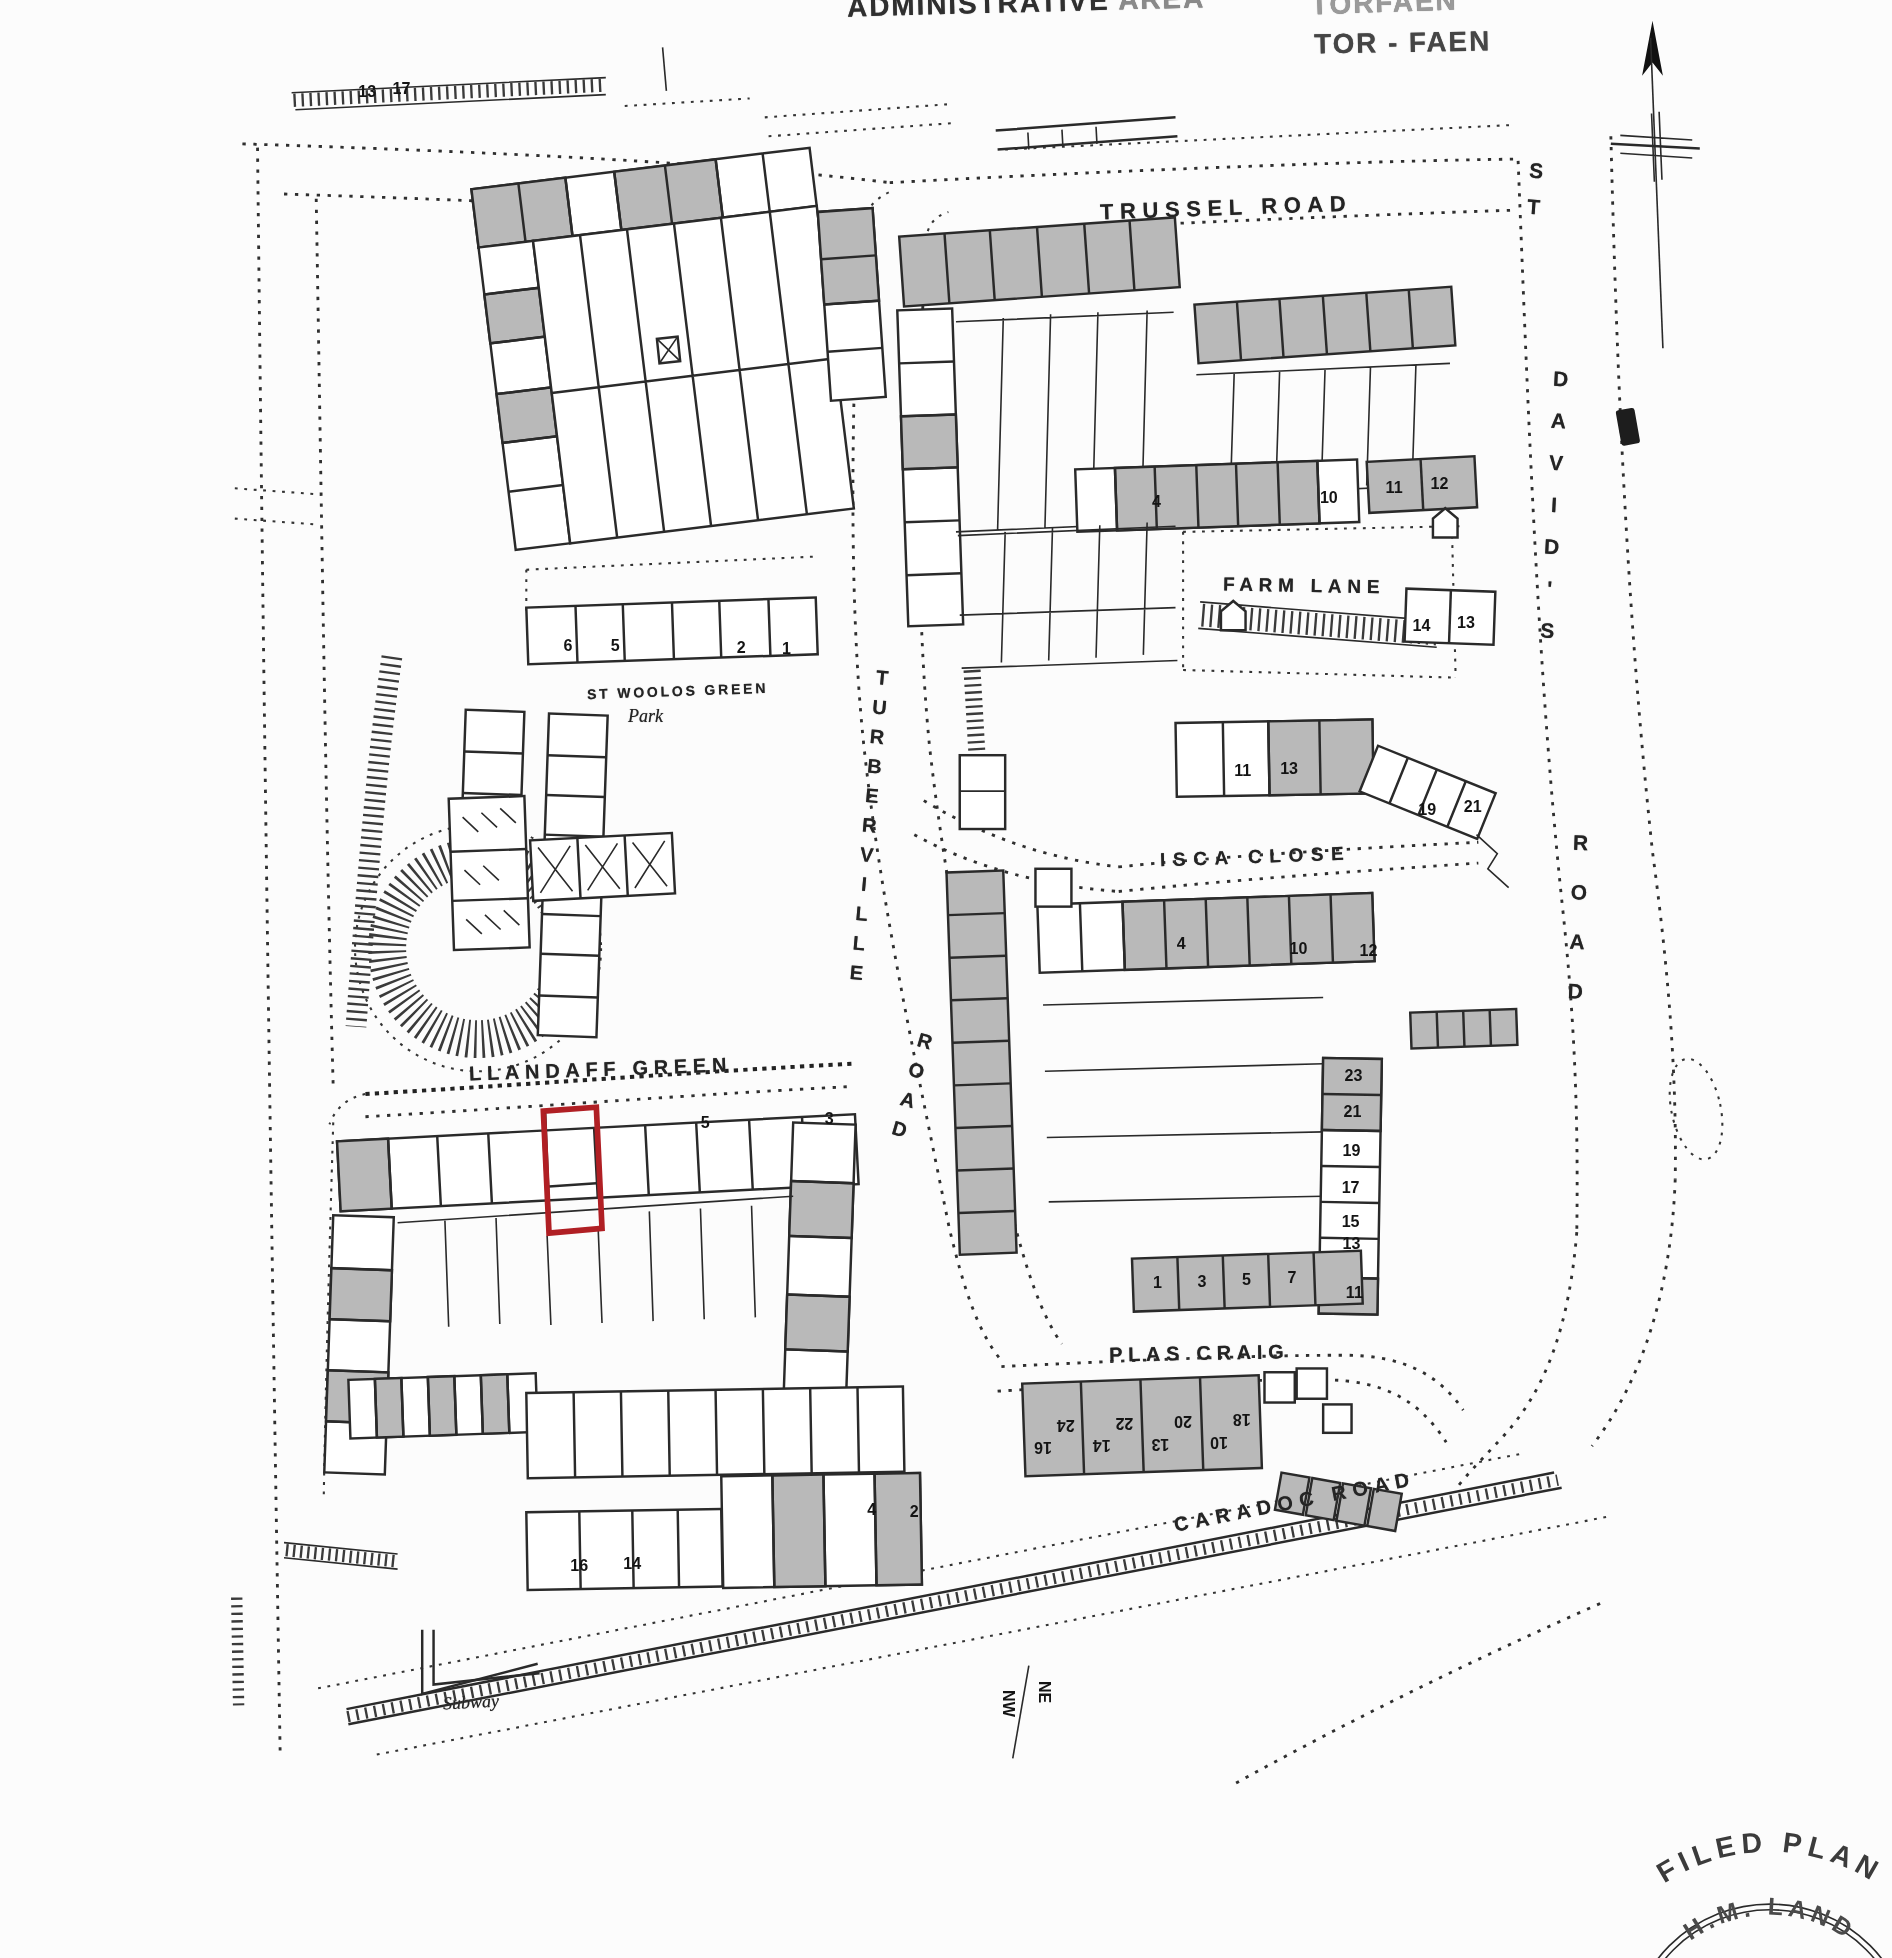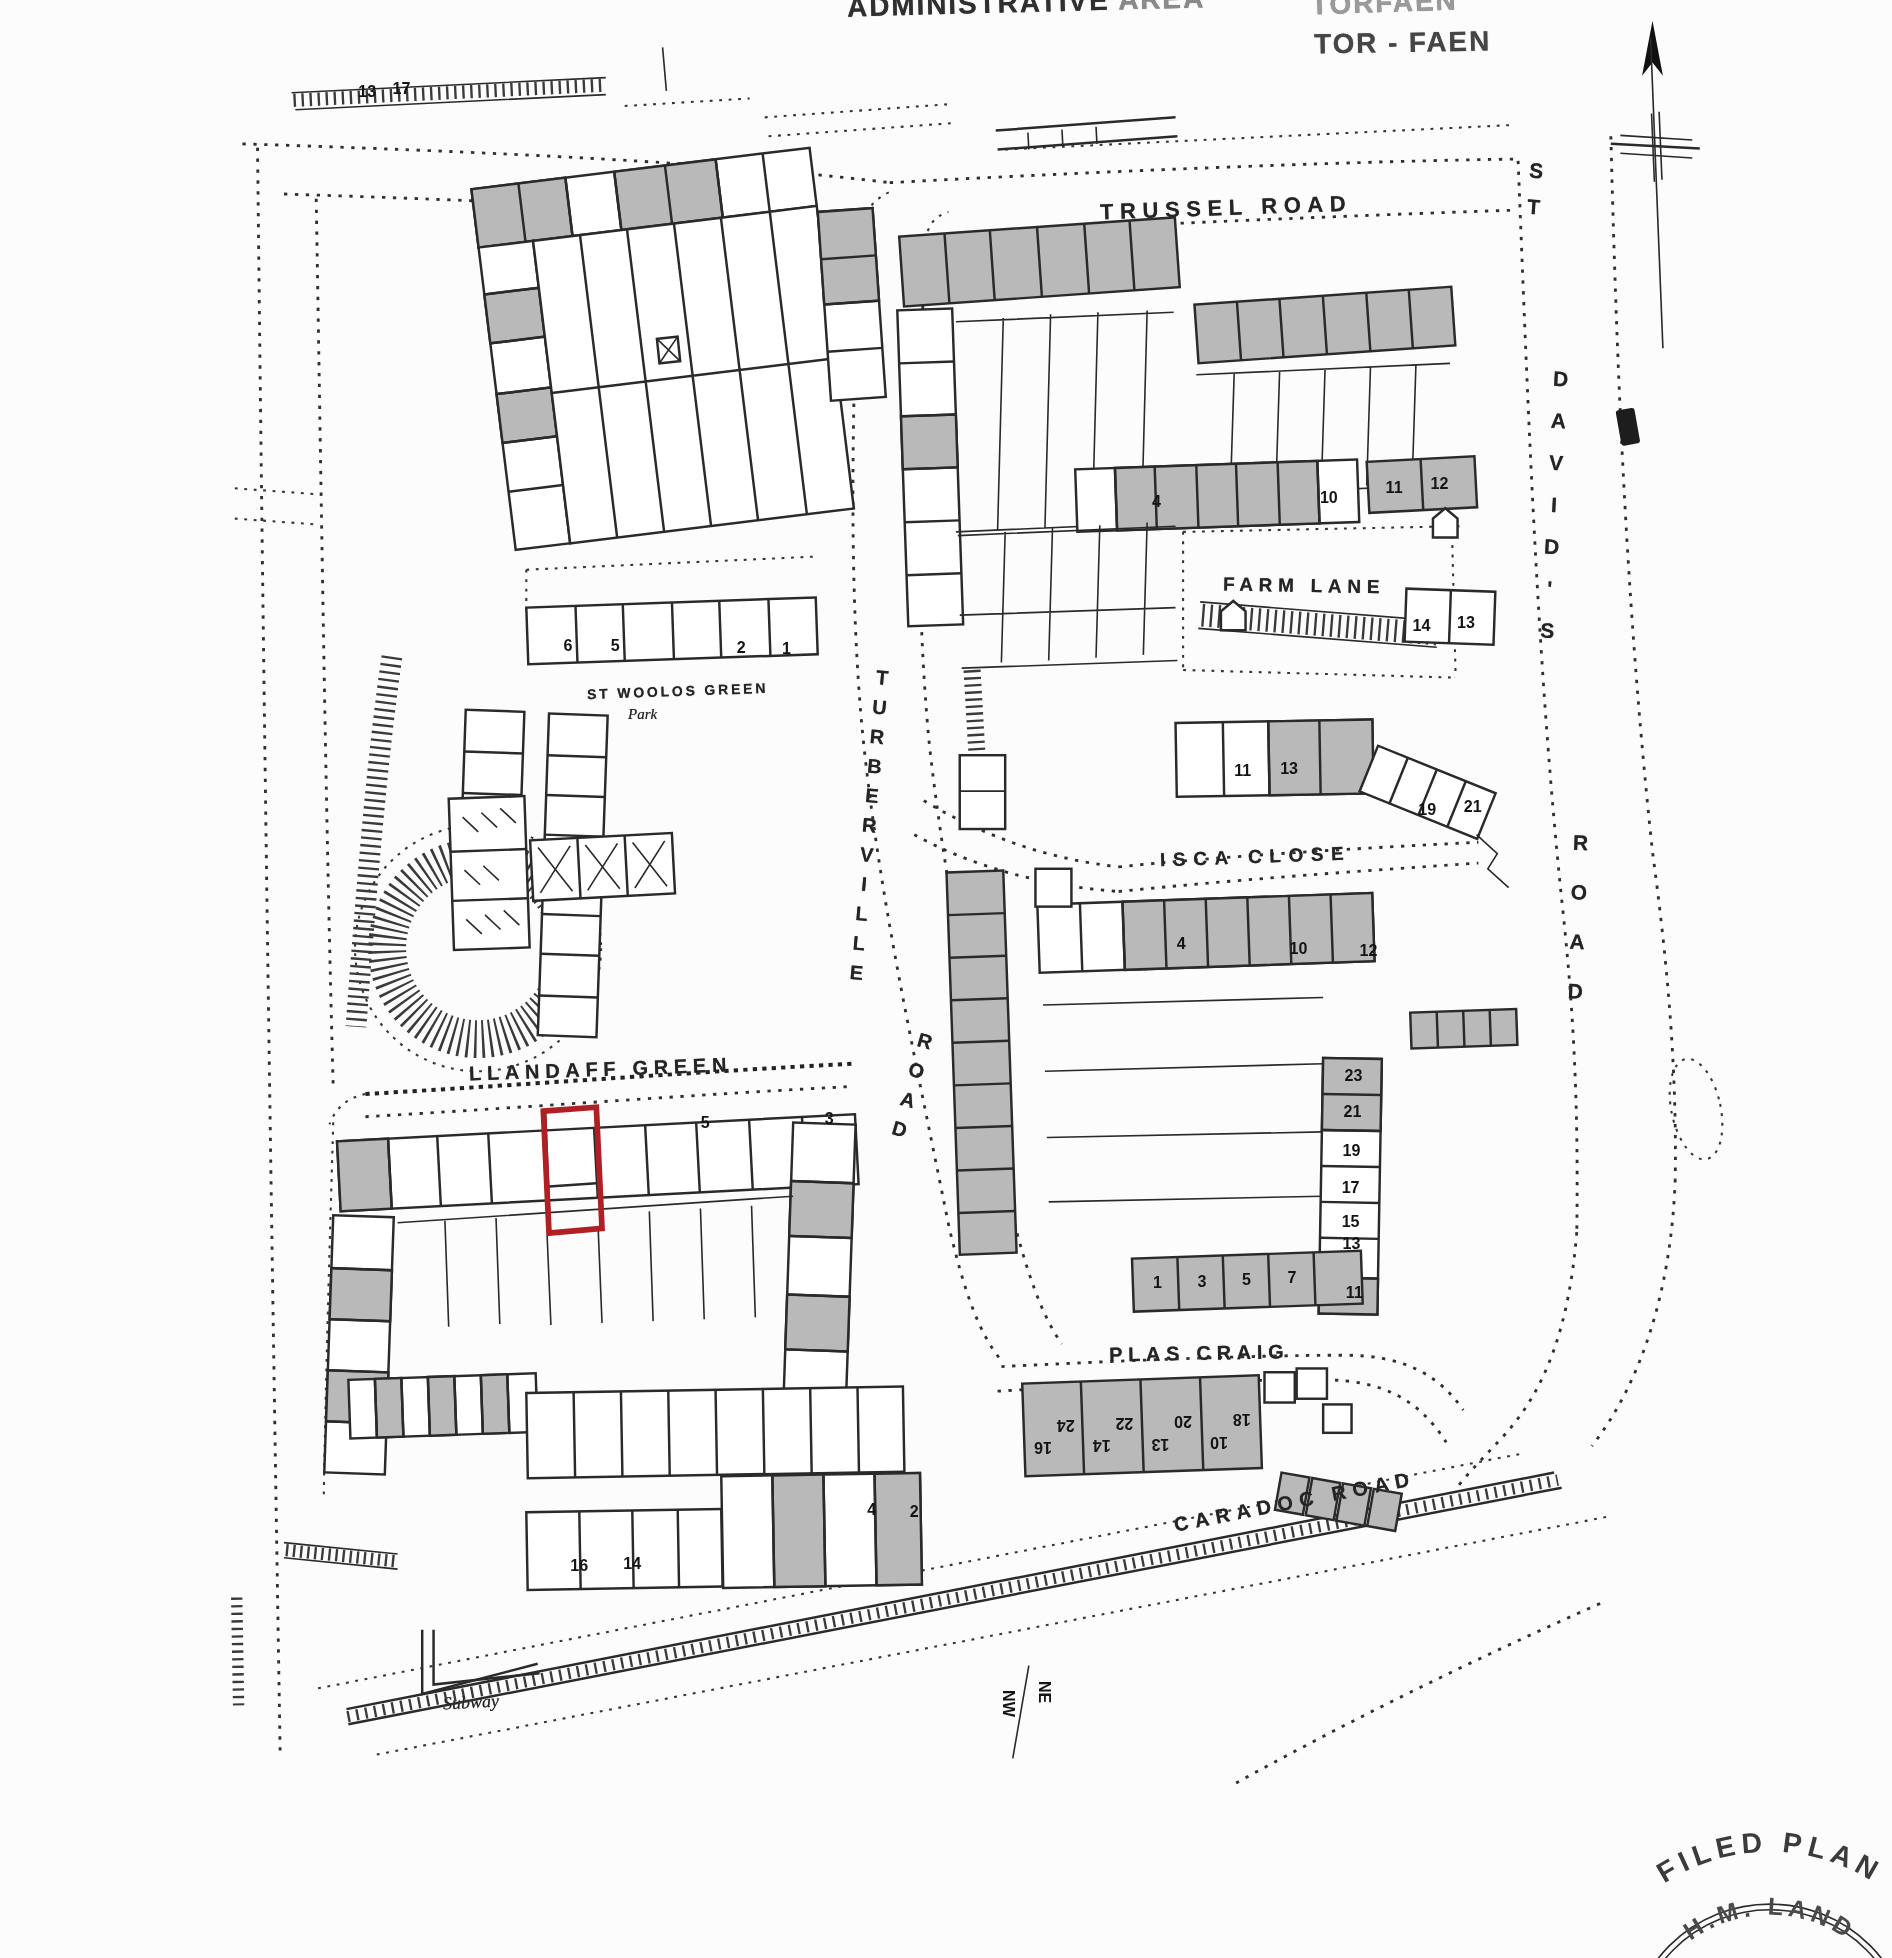--- a/index.html
+++ b/index.html
@@ -374,15 +374,15 @@
 <div class="lbl road vert" style="left:857px;top:666px;transform:rotate(5deg);font-size:20px;letter-spacing:7.6px;">TURBERVILLE</div>
 <div class="lbl road vert" style="left:899px;top:1028px;transform:rotate(16deg);font-size:20px;letter-spacing:8.5px;">ROAD</div>
 
 <div class="lbl road" style="left:1223px;top:575px;transform:rotate(1deg);font-size:19px;letter-spacing:5.7px;">FARM LANE</div>
 <div class="lbl road" style="left:1160px;top:846px;transform:rotate(-2deg);font-size:19px;letter-spacing:7.6px;">ISCA CLOSE</div>
 <div class="lbl road" style="left:469px;top:1058px;transform:rotate(-2deg);font-size:20px;letter-spacing:5.7px;">LLANDAFF GREEN</div>
 <div class="lbl road" style="left:1109px;top:1342px;transform:rotate(-1deg);font-size:20px;letter-spacing:5.7px;">PLAS CRAIG</div>
 <div class="lbl road" style="left:1172px;top:1514px;transform:rotate(-11deg);transform-origin:left top;font-size:20px;letter-spacing:6.6px;">CARADOC ROAD</div>
 
 <div class="lbl" style="left:587px;top:683px;transform:rotate(-2deg);font-size:14px;font-weight:bold;letter-spacing:2.8px;">ST WOOLOS GREEN</div>
-<div class="lbl ital" style="left:628px;top:706px;font-size:15px;">Park</div>
+<div class="lbl ital" style="left:628px;top:706px;font-size:18px;">Park</div>
 <div class="lbl ital" style="left:443px;top:1692px;font-size:18px;transform:rotate(-3deg);">Subway</div>
 
 
 </body></html>

